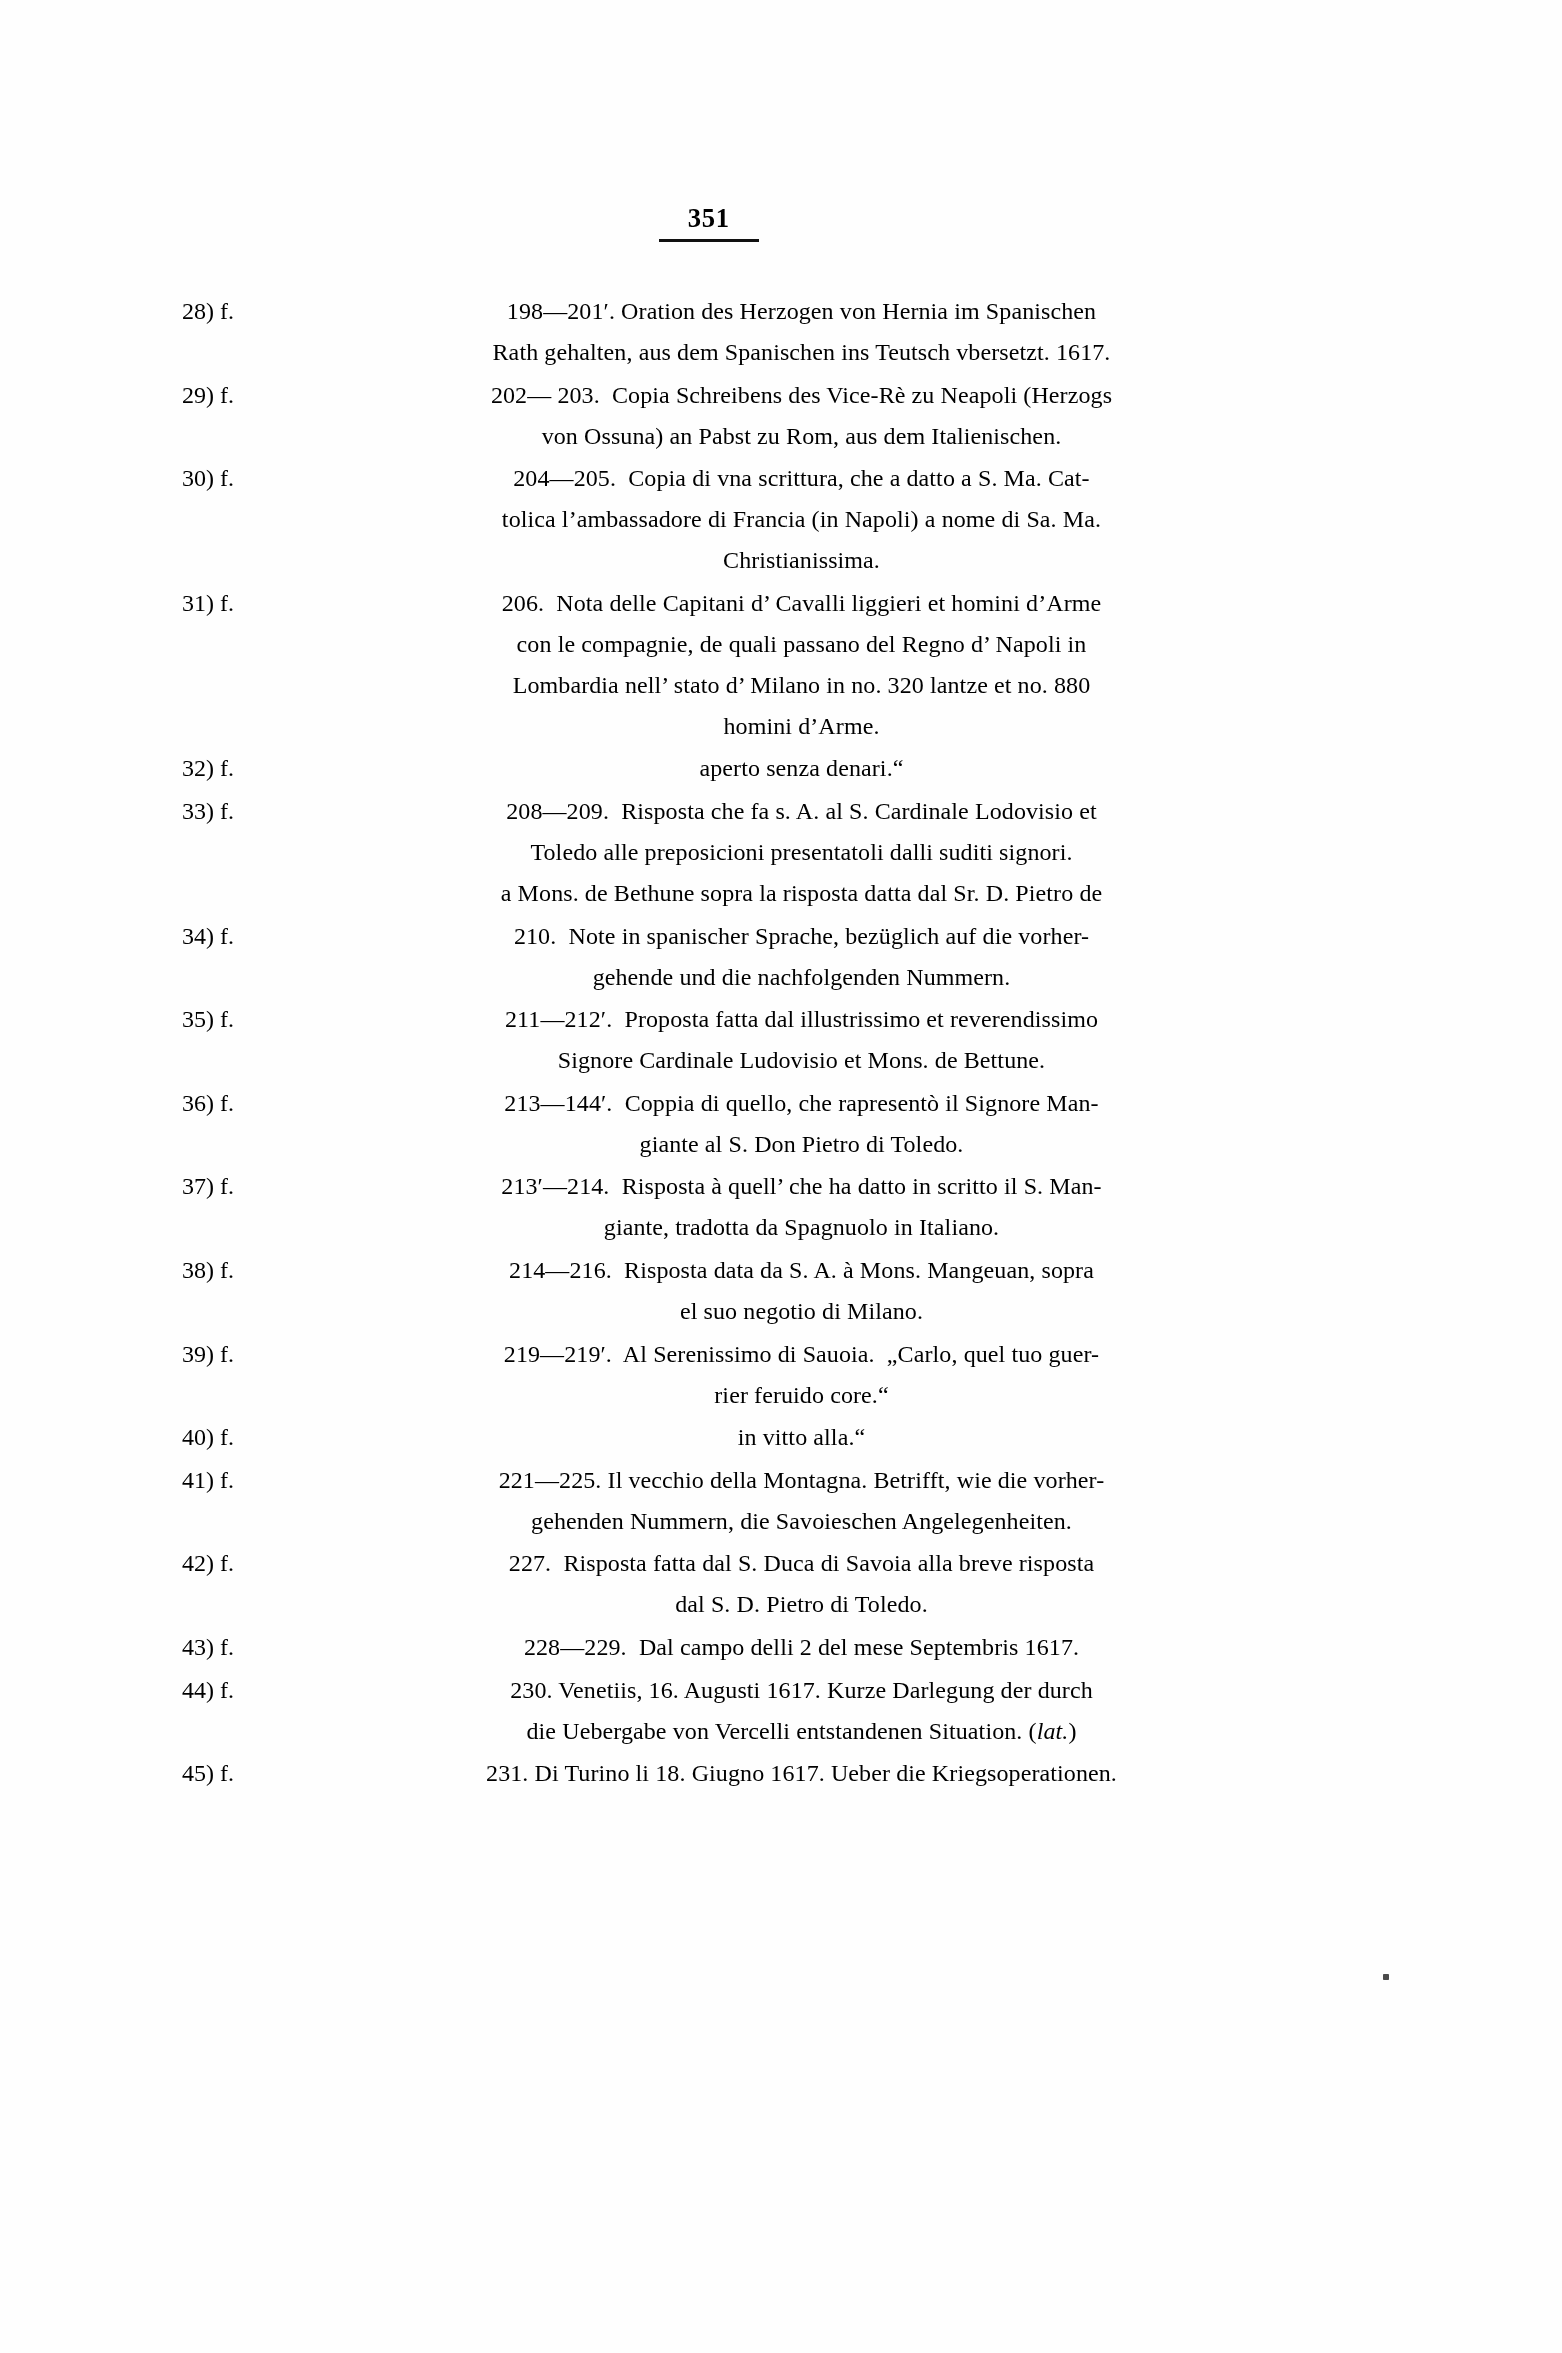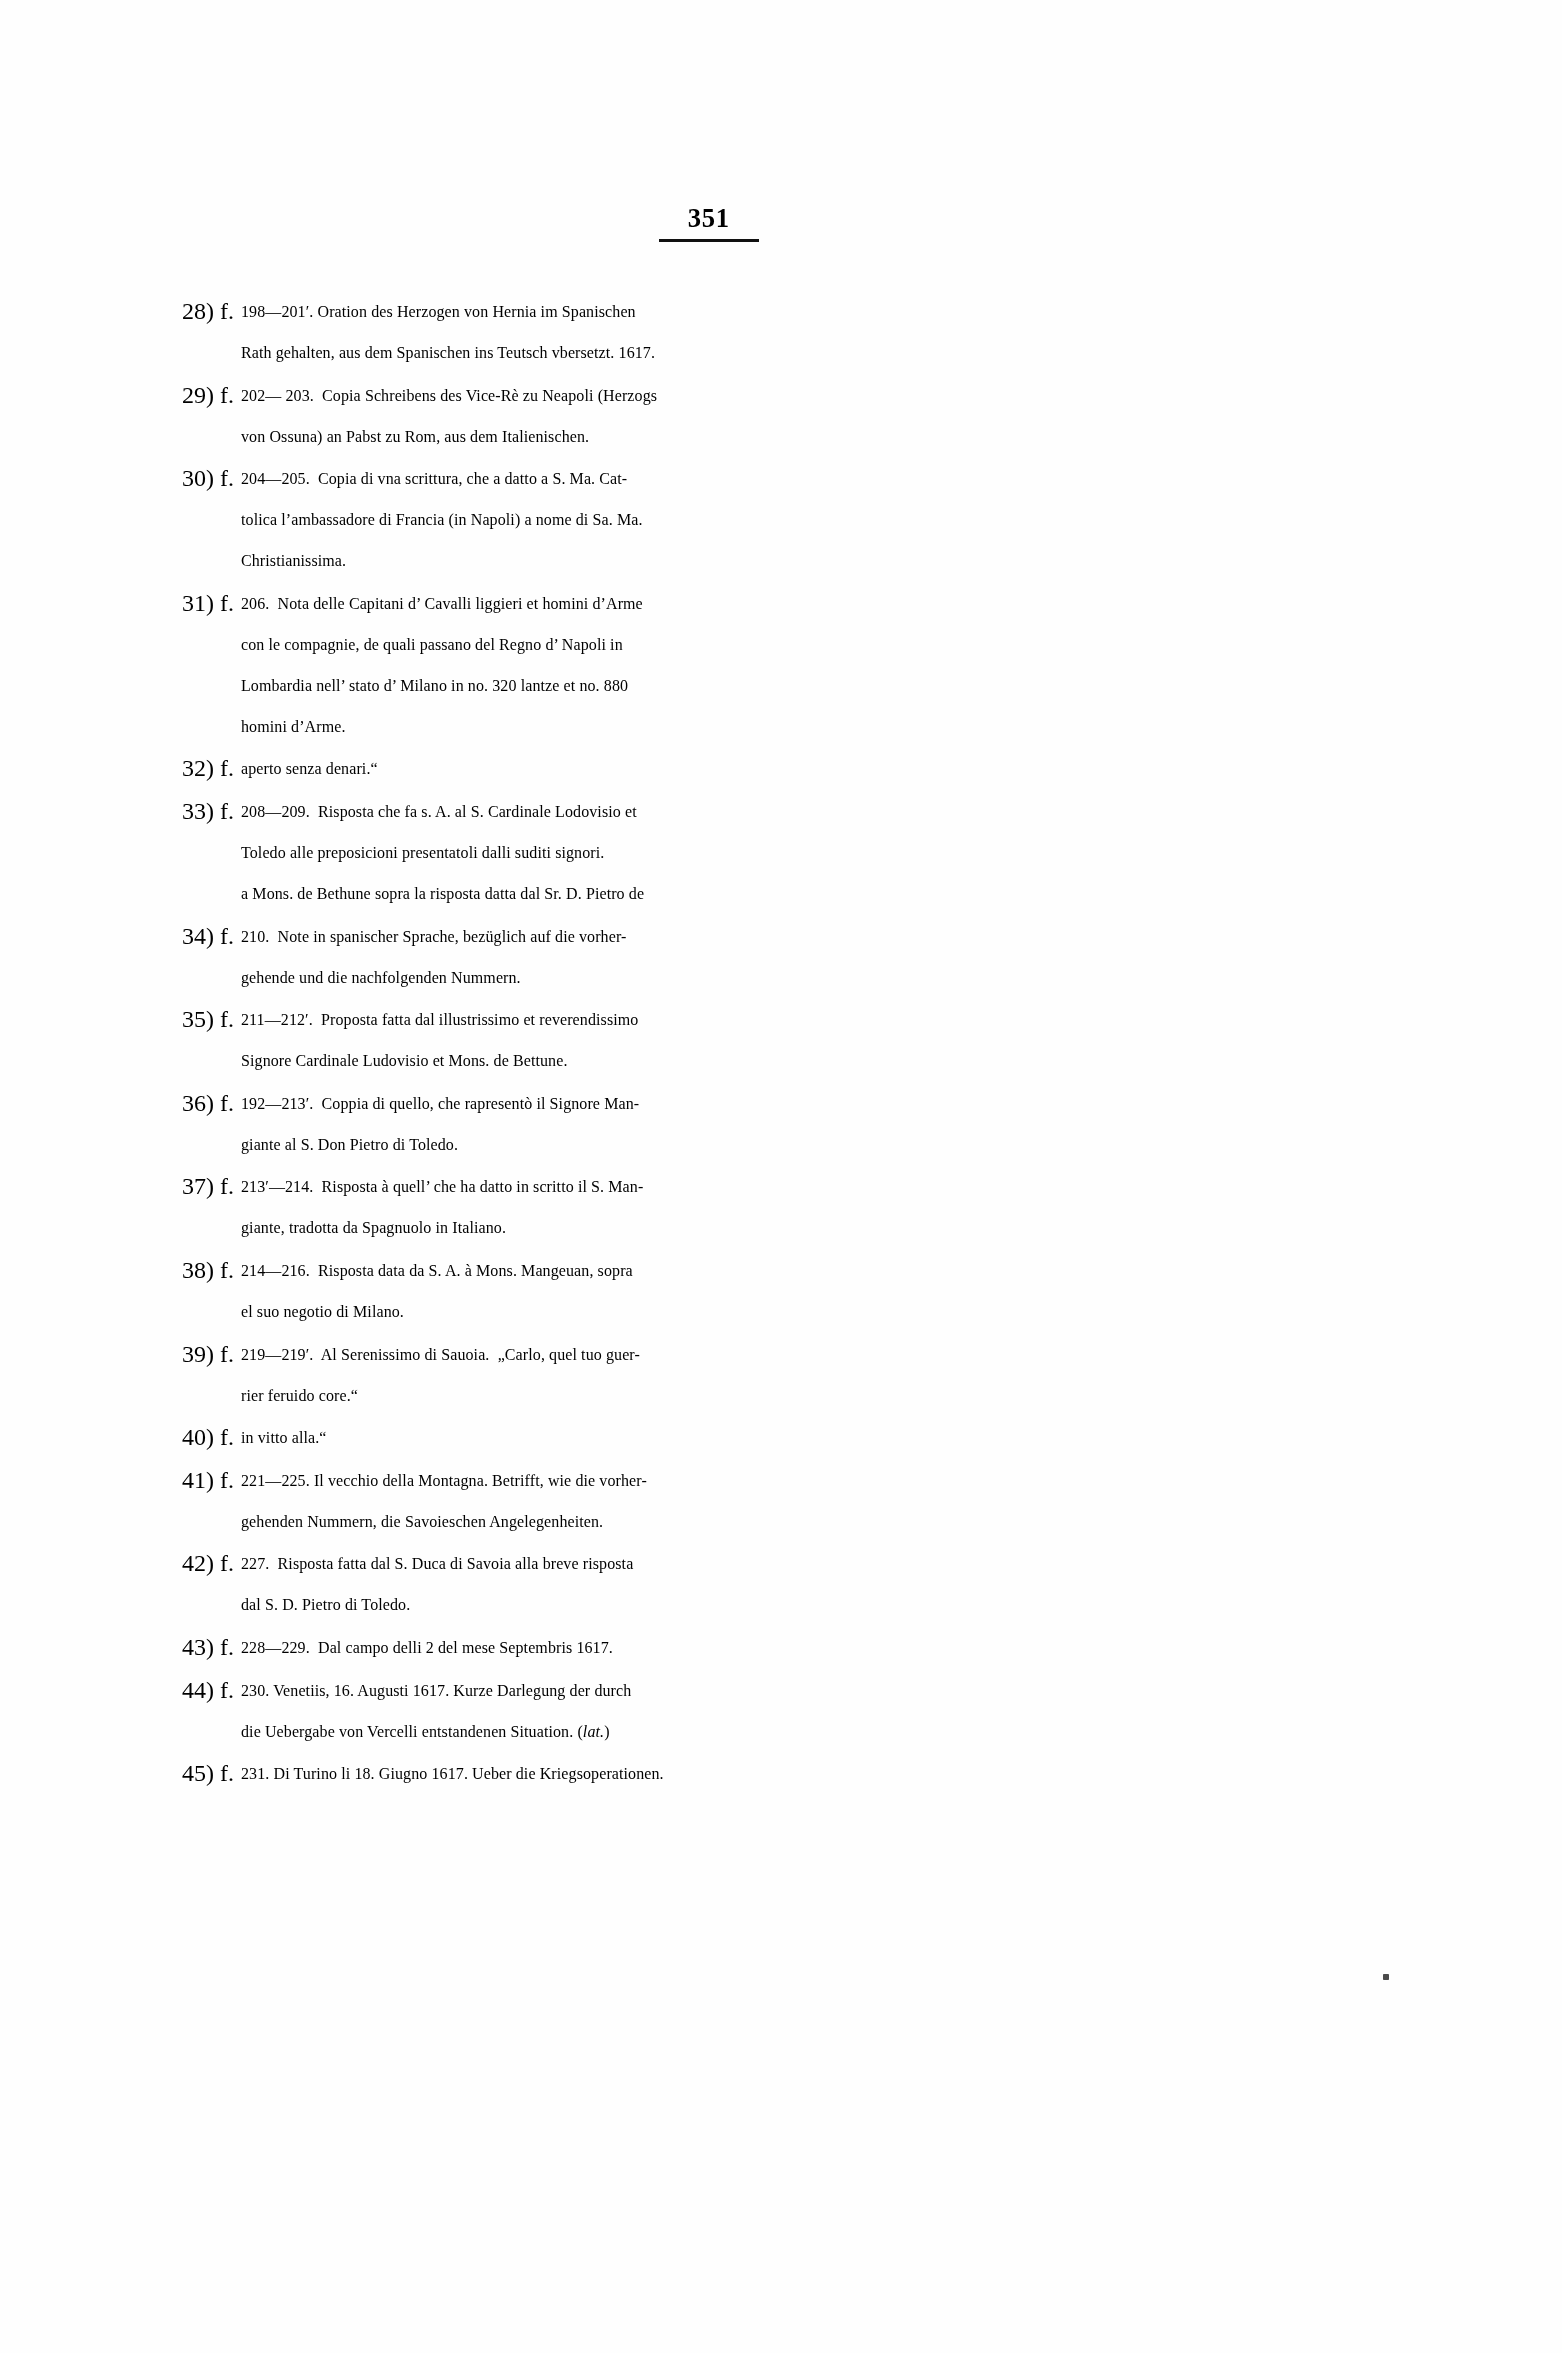--- a/index.html
+++ b/index.html
@@ -75,24 +75,25 @@
     text-align: right;
     font-size: 24px;
     line-height: 41px;
     white-space: nowrap;
   }
   .entry-lines {
     display: block;
   }
   .entry-line {
     display: block;
-    font-size: 16px;
+    font-size: 24px;
     line-height: 41px;
     white-space: pre;
     letter-spacing: 0.1px;
+    text-align: center;
   }
   .entry-line.justified {
     
     letter-spacing: 0.1px;
   }
 
   
   .folio-number,
   .entry-marker,
   .entry-line {
@@ -182,21 +183,21 @@
       <div class="catalogue-entry">
         <span class="entry-marker">35) f.</span>
         <span class="entry-lines">
           <span class="entry-line justified">211—212′.  Proposta fatta dal illustrissimo et reverendissimo</span>
           <span class="entry-line">Signore Cardinale Ludovisio et Mons. de Bettune.</span>
         </span>
       </div>
       <div class="catalogue-entry">
         <span class="entry-marker">36) f.</span>
         <span class="entry-lines">
-          <span class="entry-line justified">192—213′.  Coppia di quello, che rapresentò il Signore Man-</span>
+          <span class="entry-line justified">213—144′.  Coppia di quello, che rapresentò il Signore Man-</span>
           <span class="entry-line">giante al S. Don Pietro di Toledo.</span>
         </span>
       </div>
       <div class="catalogue-entry">
         <span class="entry-marker">37) f.</span>
         <span class="entry-lines">
           <span class="entry-line justified">213′—214.  Risposta à quell’ che ha datto in scritto il S. Man-</span>
           <span class="entry-line">giante, tradotta da Spagnuolo in Italiano.</span>
         </span>
       </div>

